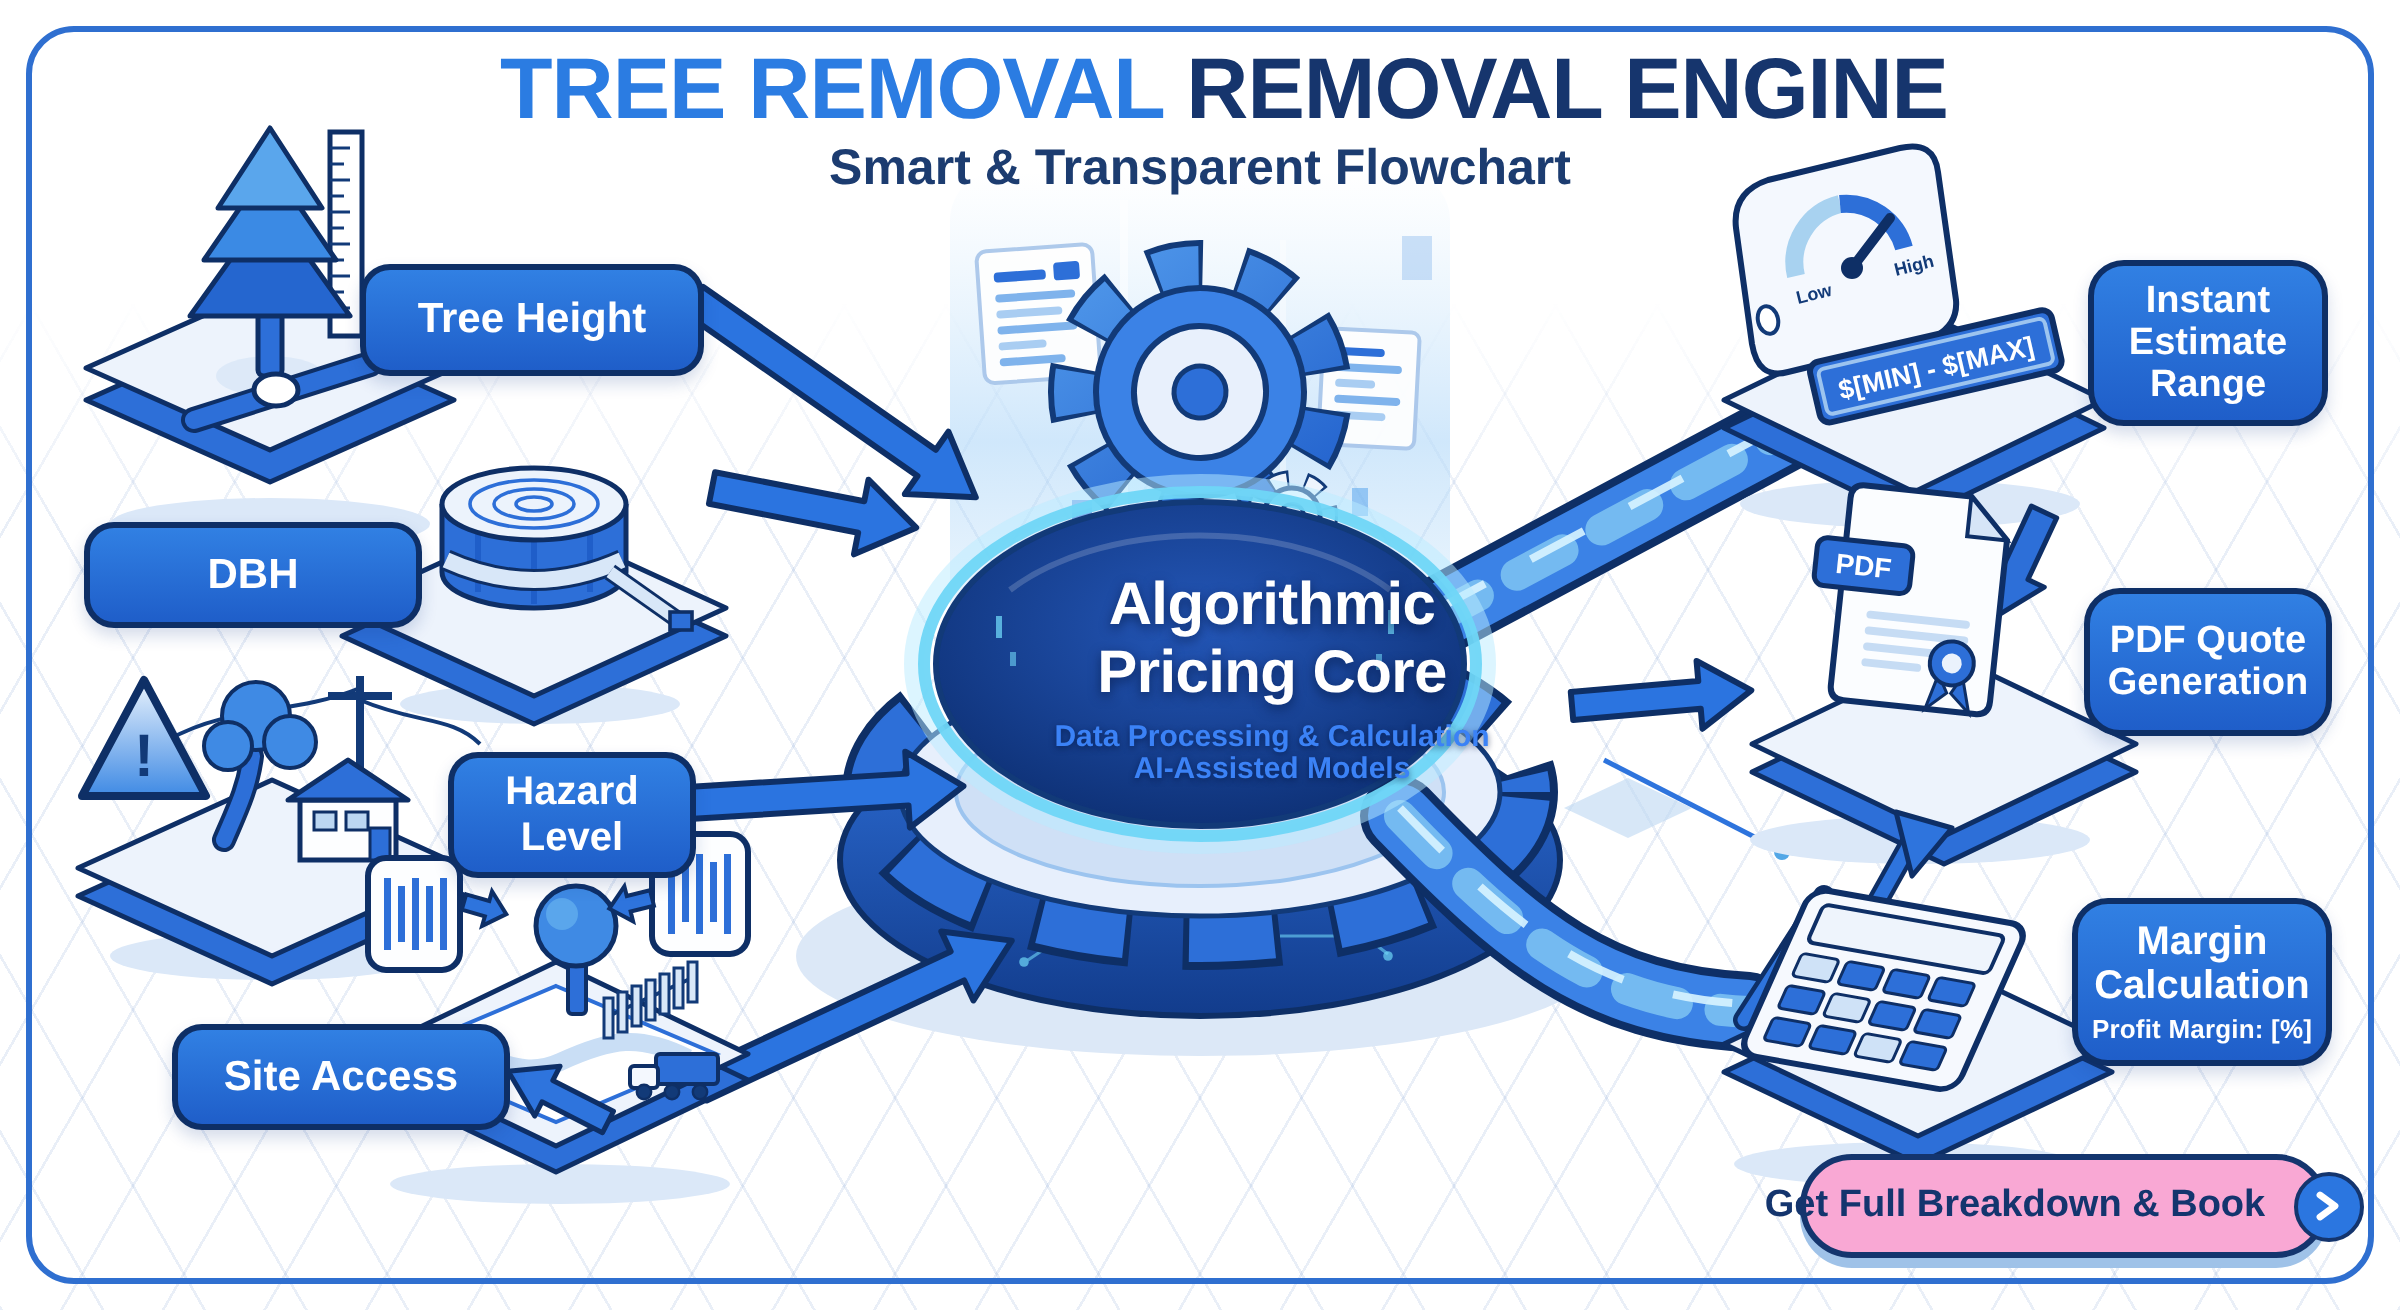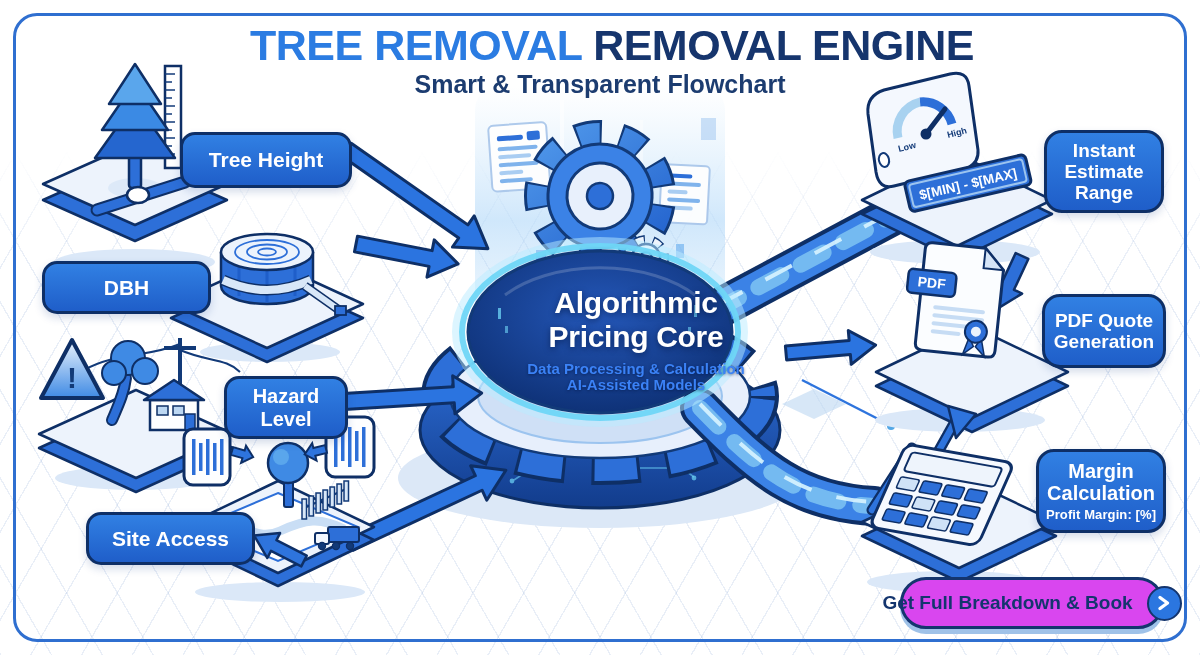--- a/index.html
+++ b/index.html
@@ -54,21 +54,21 @@
      text-shadow:0 2px 6px rgba(4,20,60,.6);}
   #core-text .small{font-size:15px;font-weight:700;color:#3b82f6;line-height:16px;
      text-shadow:0 1px 3px rgba(4,20,60,.6);}
   #core-text .small.first{margin-top:7px;}
   
   .icon{position:absolute;z-index:8;overflow:visible;}
   svg{overflow:visible;}
   
   #cta{
     position:absolute;left:900px;top:577px;width:258px;height:46px;z-index:13;
-    background:#d946ef;border:3px solid #14356e;border-radius:26px;
+    background:#f9a8d4;border:3px solid #14356e;border-radius:26px;
     box-shadow:0 5px 0 #9fc2e8;
     display:flex;align-items:center;justify-content:center;gap:14px;cursor:pointer;
   }
   #cta .lbl{font-size:19px;font-weight:800;color:#14356e;white-space:nowrap;}
   #cta .circle{
     width:31px;height:31px;border-radius:50%;background:#2b76e0;border:2.5px solid #14356e;
     display:flex;align-items:center;justify-content:center;flex:0 0 auto;
   }
 </style>
 </head>

